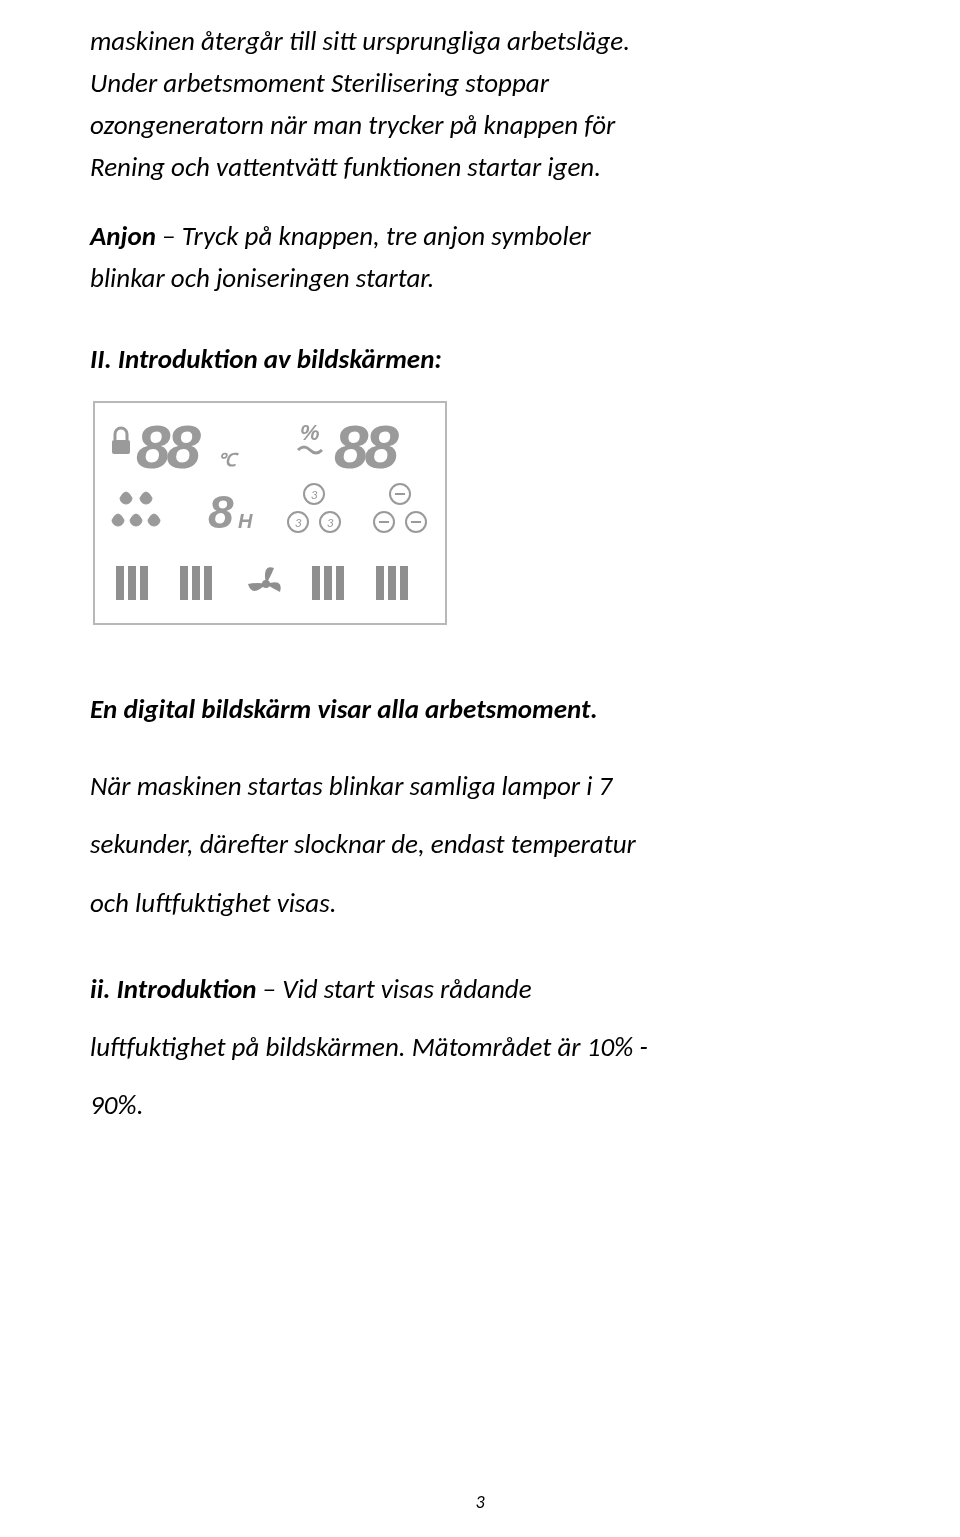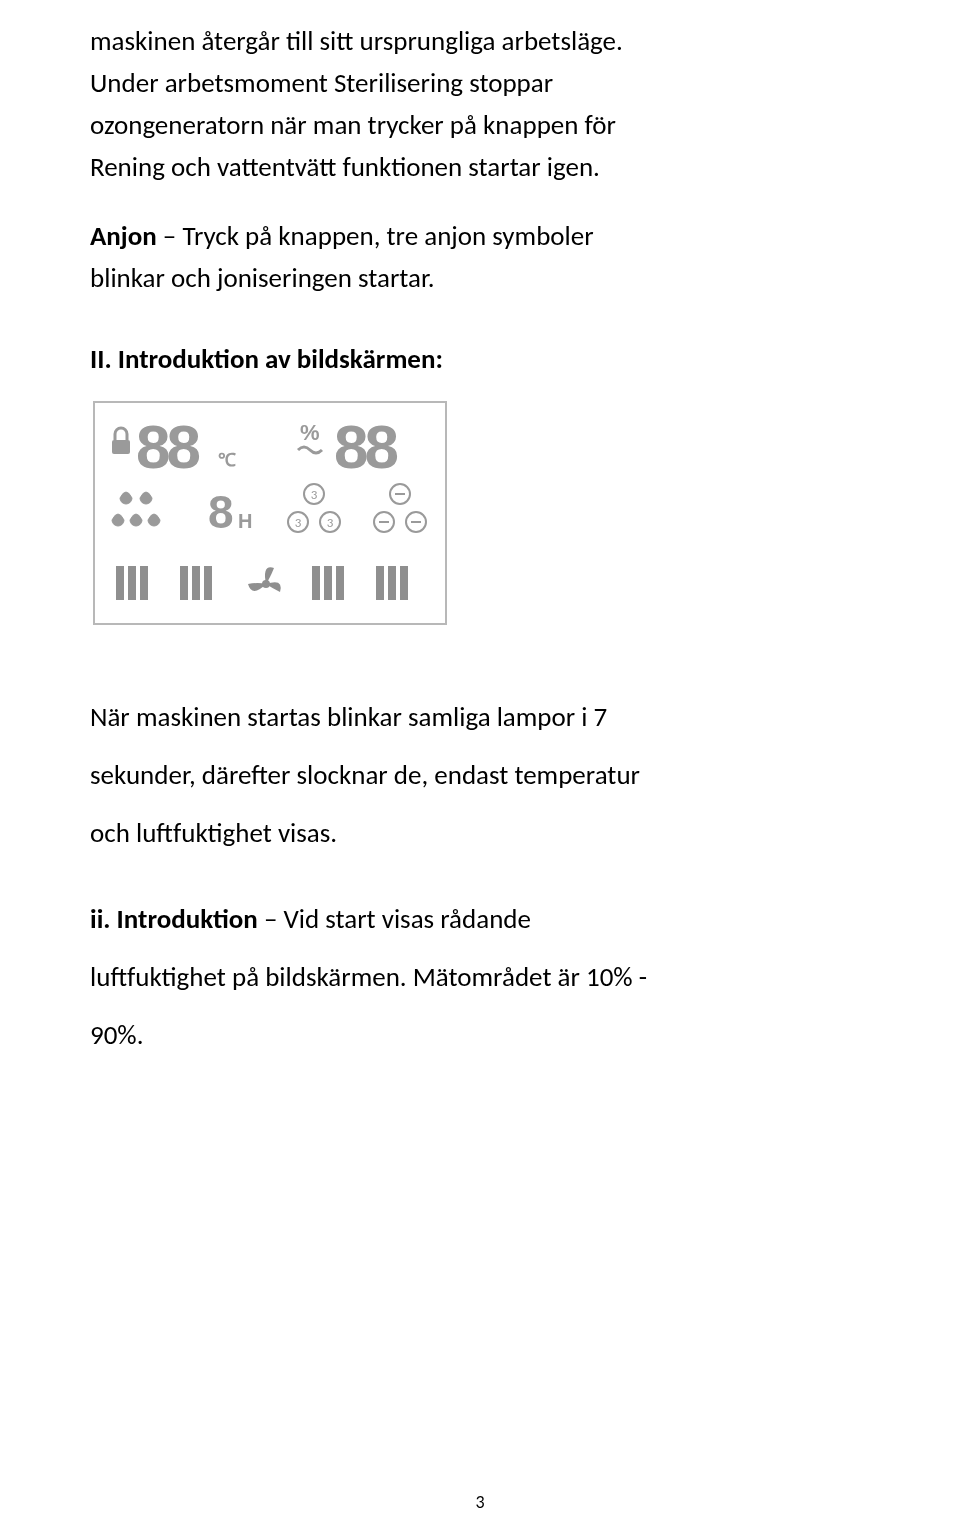--- a/index.html
+++ b/index.html
@@ -9,20 +9,21 @@
     background: #ffffff;
     font-family: Calibri, "Segoe UI", Arial, sans-serif;
     color: #000000;
   }
   .page {
     box-sizing: border-box;
     width: 760px;
     min-height: 1537px;
     padding: 20px 90px 40px 90px;
     position: relative;
+    font-style: italic;
   }
   .para {
     font-size: 27px;
     line-height: 1.55;
     margin: 0 0 28px 0;
   }
   .bold {
     font-weight: 700;
   }
   .heading {
@@ -141,20 +142,21 @@
         <rect x="234" y="168" width="8" height="34"></rect>
         <rect x="246" y="168" width="8" height="34"></rect>
 
         <rect x="286" y="168" width="8" height="34"></rect>
         <rect x="298" y="168" width="8" height="34"></rect>
         <rect x="310" y="168" width="8" height="34"></rect>
       </g>
     </svg>
   </div>
 
+  <p class="para bold">En digital bildskärm visar alla arbetsmoment.</p>
 
   <p class="para doublespace">När maskinen startas blinkar samliga lampor i 7 sekunder, därefter slocknar de, endast temperatur och luftfuktighet visas.</p>
 
 
   <p class="para doublespace">
     <span class="run bold">ii. Introduktion</span><span class="run"> – Vid start visas rådande luftfuktighet på bildskärmen. Mätområdet är 10% - 90%.</span>
   </p>
 
   <div class="page-number">3</div>
 </div>

